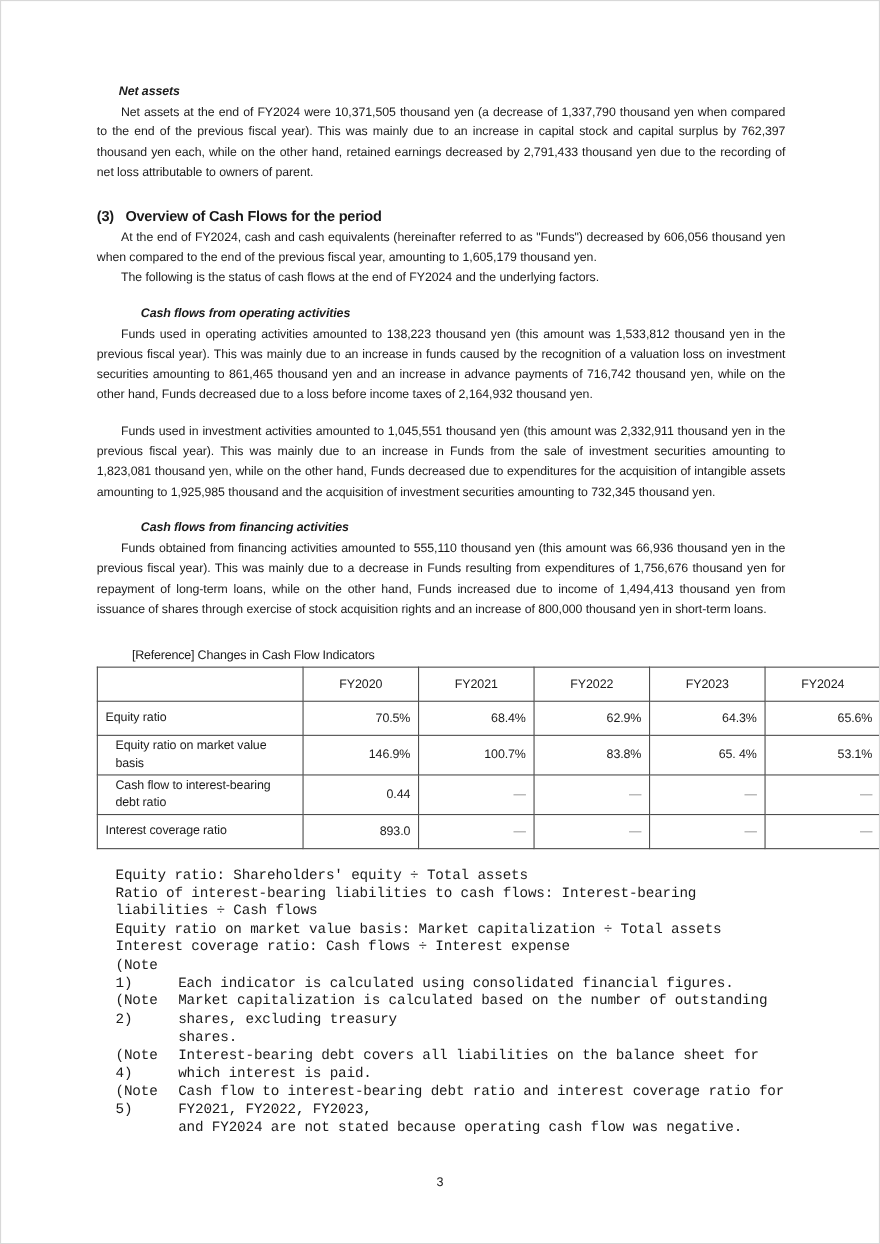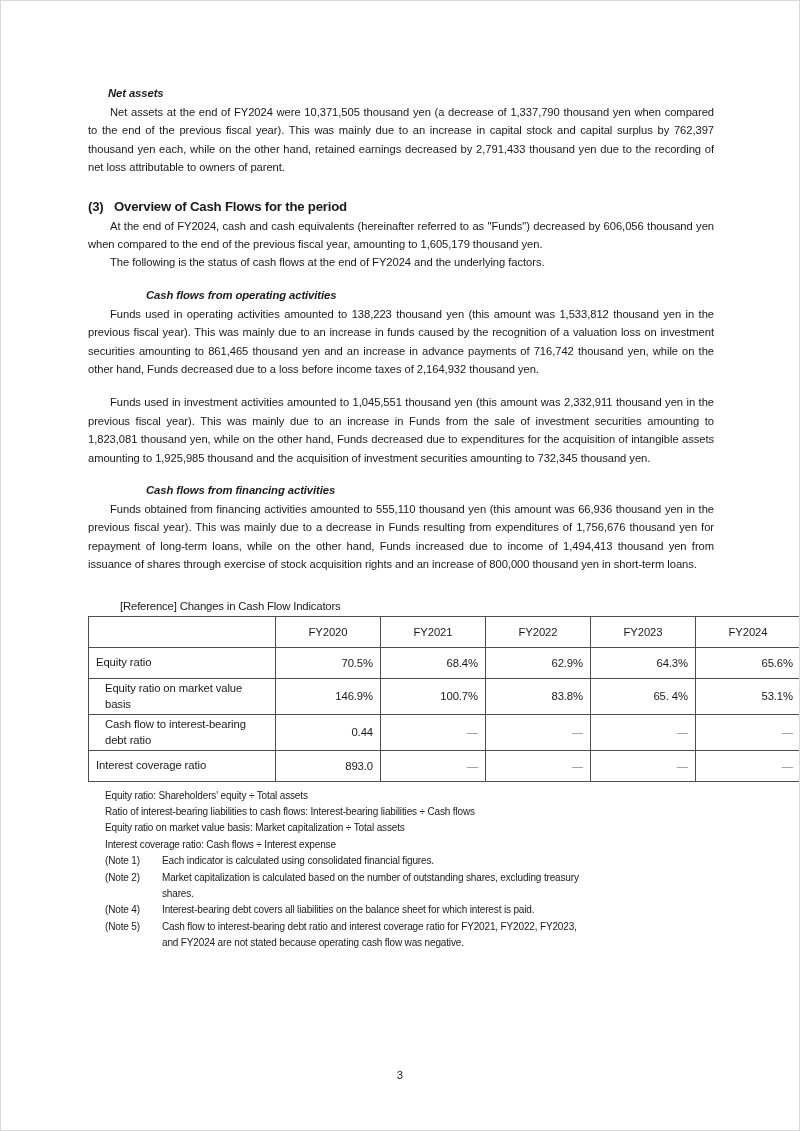--- a/index.html
+++ b/index.html
@@ -18,35 +18,35 @@
     height: 1131px;
     margin: 0 auto;
     background: #ffffff;
     border: 1px solid #d8d8d8;
     box-sizing: border-box;
     overflow: hidden;
   }
   .content {
     position: absolute;
     left: 87px;
-    top: 84px;
+    top: 74px;
     width: 626px;
   }
 
   
   .sub-heading {
     font-size: 11.3px;
     font-style: italic;
     font-weight: bold;
     line-height: 1.5;
     margin: 0 0 1px 20px;
     letter-spacing: -0.1px;
   }
   .sub-heading.indent-lg {
-    margin-left: 58px;
+    margin-left: 40px;
     font-style: italic;
   }
   p.body-text {
     font-size: 11.2px;
     line-height: 18.4px;
     margin: 0;
     text-align: justify;
     text-indent: 22px;
     letter-spacing: -0.05px;
   }
@@ -106,31 +106,32 @@
   }
   table.cf-table tr.head-row th { height: 30px; }
   table.cf-table tr.data-row td { height: 30px; }
   table.cf-table tr.data-row-2 td { height: 35px; padding-left: 16px; }
   table.cf-table td.dash {
     color: #8a8a8a;
   }
 
   
   .notes {
-    margin: 6px 0 0 17px;
-    font-size: 10px;
+    margin: 16px 0 0 17px;
+    font-size: 13px;
     line-height: 16.4px;
     letter-spacing: -0.15px;
+    font-family: Liberation Mono, monospace;
   }
   .note-line {
     display: block;
   }
   .note-row {
     display: flex;
-    align-items: flex-start;
+    align-items: flex-end;
   }
   .note-row .note-tag {
     flex: 0 0 57px;
     width: 57px;
   }
   .note-row .note-body {
     flex: 1 1 auto;
   }
   .note-cont {
     margin-left: 57px;

